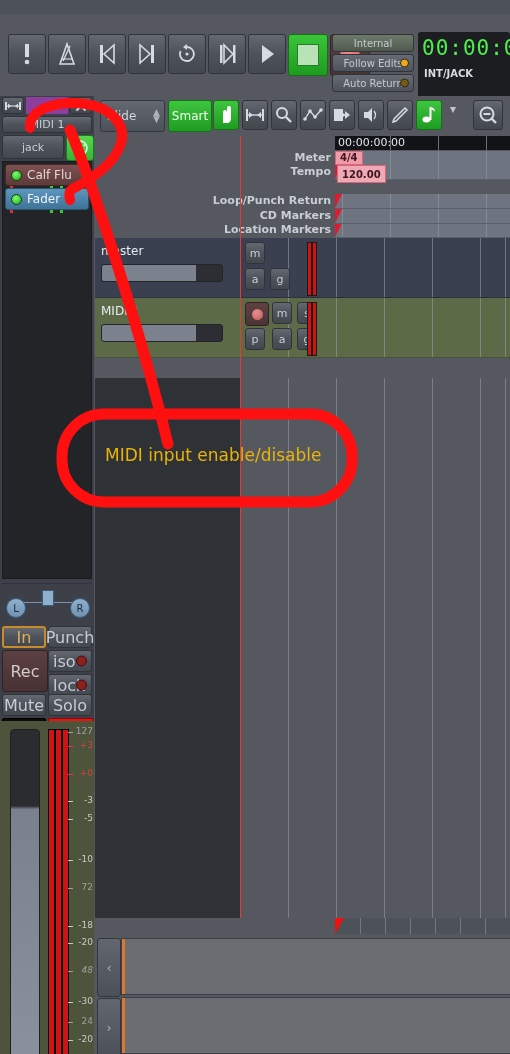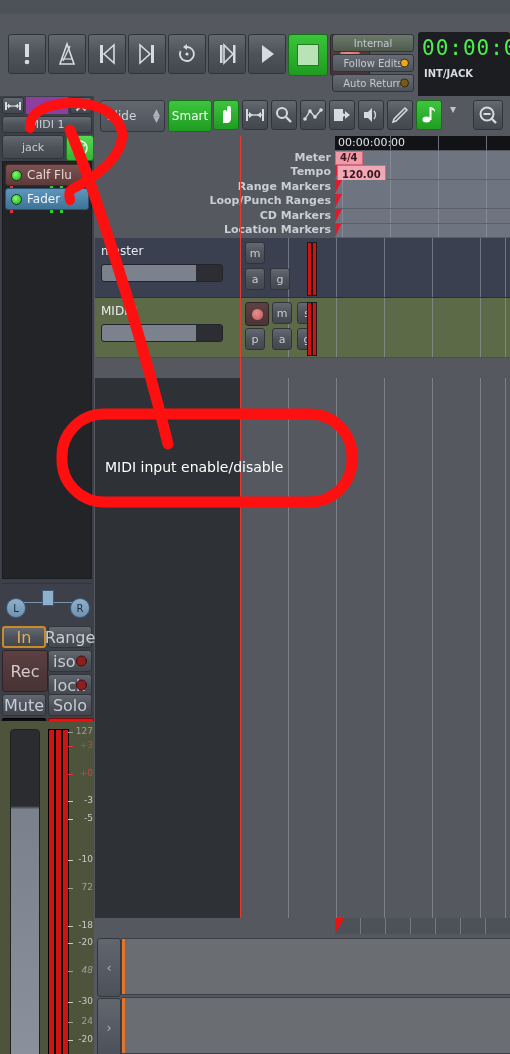--- a/index.html
+++ b/index.html
@@ -197,21 +197,21 @@
   .navBtn{position:absolute;left:2px;width:22px;height:57px;
     background:linear-gradient(180deg,#62666e 0%,#4c5058 100%);
     border:1px solid #33373d;border-radius:3px;color:#aeb3bb;font-size:13px;
     display:flex;align-items:center;justify-content:center;}
   .sumPane{position:absolute;left:26px;width:484px;background:#6a6e73;
     border:1px solid #3c4046;box-sizing:border-box;}
   .sumEdge{position:absolute;left:0;top:0;width:3px;height:100%;background:#e0762e;}
 
   
   .anno{position:absolute;pointer-events:none;}
-  .annoText{position:absolute;left:105px;top:459px;color:#ffffff;font-size:14px;
+  .annoText{position:absolute;left:105px;top:445px;color:#eab308;font-size:17px;
     font-family:"DejaVu Sans","Liberation Sans",sans-serif;}
 </style>
 </head>
 <body>
 
 <div id="app">
 
   <div class="topbar"></div>
 
   <div class="transport">
@@ -433,21 +433,21 @@
       <div class="panR">
         <span>R</span>
       </div>
     </div>
 
     <div class="gridbtns">
       <div class="btn gb inBtn">
         <span>In</span>
       </div>
       <div class="btn gb diskBtn">
-        <span>Range</span>
+        <span>Punch</span>
       </div>
       <div class="gb recBtn" style="border-radius:3px;display:flex;align-items:center;justify-content:center;">
         <span>Rec</span>
       </div>
       <div class="btn gb isoBtn">
         <span>iso</span>
         <i class="smallLed"></i>
       </div>
       <div class="btn gb lockBtn">
         <span>lock</span>
@@ -542,32 +542,22 @@
         <div class="rulerLbl" style="left: 0px; width: 236px;">Tempo</div>
         <div class="rulerTrack markTrack">
           <i style="position: absolute; top: 0px; left: 7px; width: 1px; height: 14px; background: rgb(134, 140, 150);"></i>
           <i style="position: absolute; top: 0px; left: 55px; width: 1px; height: 14px; background: rgb(134, 140, 150);"></i>
           <i style="position: absolute; top: 0px; left: 103px; width: 1px; height: 14px; background: rgb(134, 140, 150);"></i>
           <i style="position: absolute; top: 0px; left: 151px; width: 1px; height: 14px; background: rgb(134, 140, 150);"></i>
           <i class="redtri"></i>
           <div class="tempoChip">120.00</div>
         </div>
       </div>
-      <div class="rulerRow" style="top: 43.5px;">
-        <div class="rulerLbl" style="left: 0px; width: 236px;">Range Markers</div>
-        <div class="rulerTrack markTrack">
-          <i style="position: absolute; top: 0px; left: 7px; width: 1px; height: 14px; background: rgb(134, 140, 150);"></i>
-          <i style="position: absolute; top: 0px; left: 55px; width: 1px; height: 14px; background: rgb(134, 140, 150);"></i>
-          <i style="position: absolute; top: 0px; left: 103px; width: 1px; height: 14px; background: rgb(134, 140, 150);"></i>
-          <i style="position: absolute; top: 0px; left: 151px; width: 1px; height: 14px; background: rgb(134, 140, 150);"></i>
-          <i class="redtri"></i>
-        </div>
-      </div>
       <div class="rulerRow" style="top: 58px;">
-        <div class="rulerLbl" style="left: 0px; width: 236px;">Loop/Punch Ranges</div>
+        <div class="rulerLbl" style="left: 0px; width: 236px;">Loop/Punch Return</div>
         <div class="rulerTrack markTrack">
           <i style="position: absolute; top: 0px; left: 7px; width: 1px; height: 14px; background: rgb(134, 140, 150);"></i>
           <i style="position: absolute; top: 0px; left: 55px; width: 1px; height: 14px; background: rgb(134, 140, 150);"></i>
           <i style="position: absolute; top: 0px; left: 103px; width: 1px; height: 14px; background: rgb(134, 140, 150);"></i>
           <i style="position: absolute; top: 0px; left: 151px; width: 1px; height: 14px; background: rgb(134, 140, 150);"></i>
           <i class="redtri"></i>
         </div>
       </div>
       <div class="rulerRow" style="top: 87px;">
         <div class="rulerLbl" style="left: 0px; width: 236px;">Location Markers</div>

